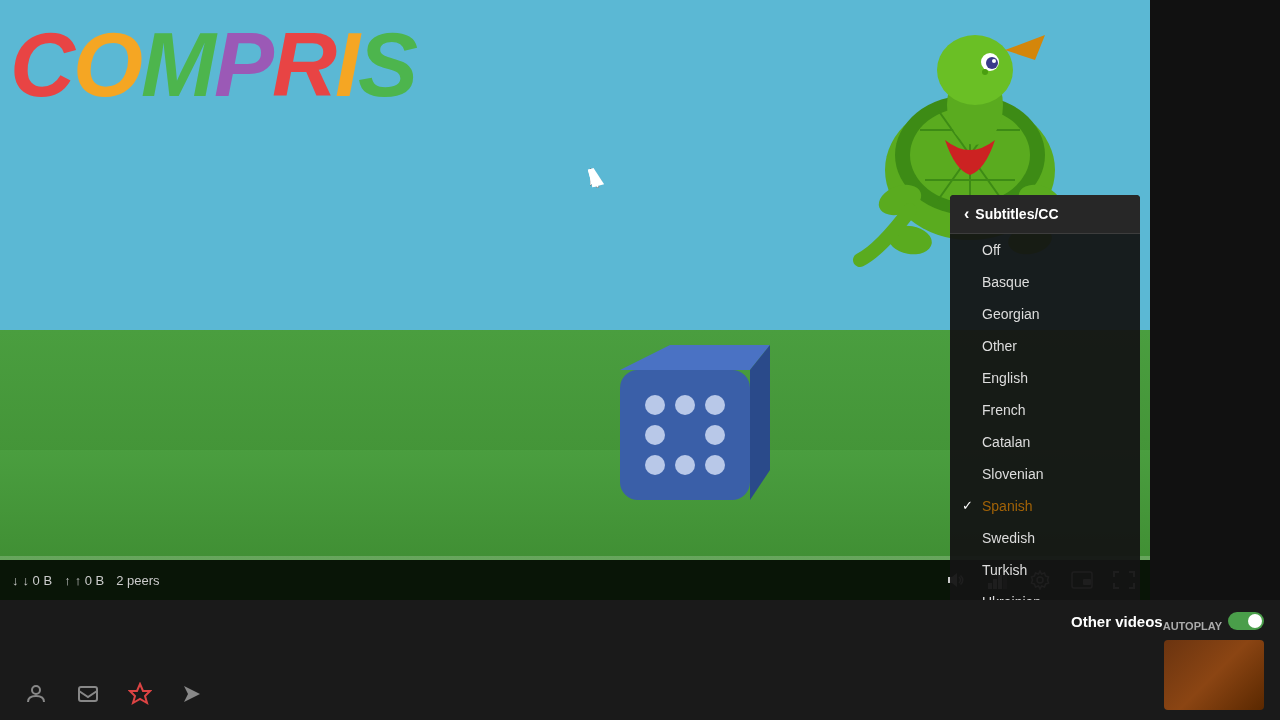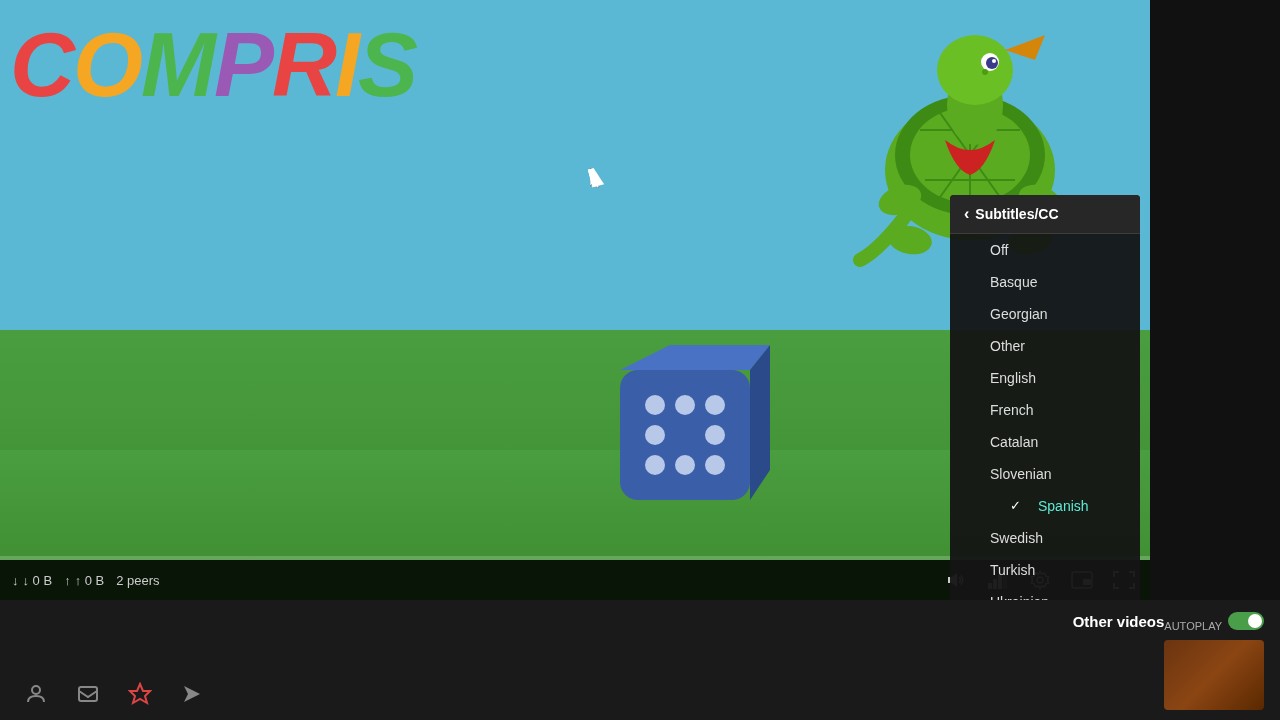--- a/index.html
+++ b/index.html
@@ -115,31 +115,30 @@
       align-items: center;
       gap: 6px;
       cursor: pointer;
       border-bottom: 1px solid rgba(255,255,255,0.1);
     }
     .subtitle-header .back-arrow {
       color: #fff;
       font-size: 16px;
     }
     .subtitle-item {
-      padding: 8px 14px 8px 40px;
+      padding: 8px 14px 8px 32px;
       color: #ddd;
       font-size: 14px;
       cursor: pointer;
       display: flex;
       gap: 8px;
       position: relative;
     }
     .subtitle-item.selected {
-      color: #5eead4;
-      margin-left: 48px;
+      color: #a16207;
     }
     .subtitle-item.selected::before {
       content: '✓';
       position: absolute;
       left: 12px;
       color: #fff;
       font-size: 13px;
     }
 
     
@@ -397,21 +396,21 @@
   </div>
 </div>
 
 <div id="right-sidebar"></div>
 
 <div style="position:absolute;bottom:0;left:0;width:1280px;height:120px;background:#1a1a1a;">
 
   <div style="position:absolute;top:0;right:0;width:330px;padding:10px 16px 0 16px;display:flex;align-items:center;justify-content:flex-end;">
     <span style="color:#fff;font-size:15px;font-weight:600;">Other videos</span>
     <div style="display:flex;align-items:center;gap:6px;">
-      <span style="color:#aaa;font-size:11px;font-weight:400;margin-top:10px;">AUTOPLAY</span>
+      <span style="color:#aaa;font-size:11px;font-weight:700;margin-top:10px;">AUTOPLAY</span>
       <div class="toggle-switch on">
         <div class="toggle-knob"></div>
       </div>
     </div>
   </div>
 
   <div style="position:absolute;bottom:10px;right:16px;width:100px;height:70px;background:#2a1a0a;border-radius:4px;overflow:hidden;">
     <div style="width:100%;height:100%;background:linear-gradient(135deg,#6b3410 0%,#8B4513 50%,#5a2800 100%);"></div>
   </div>
 

